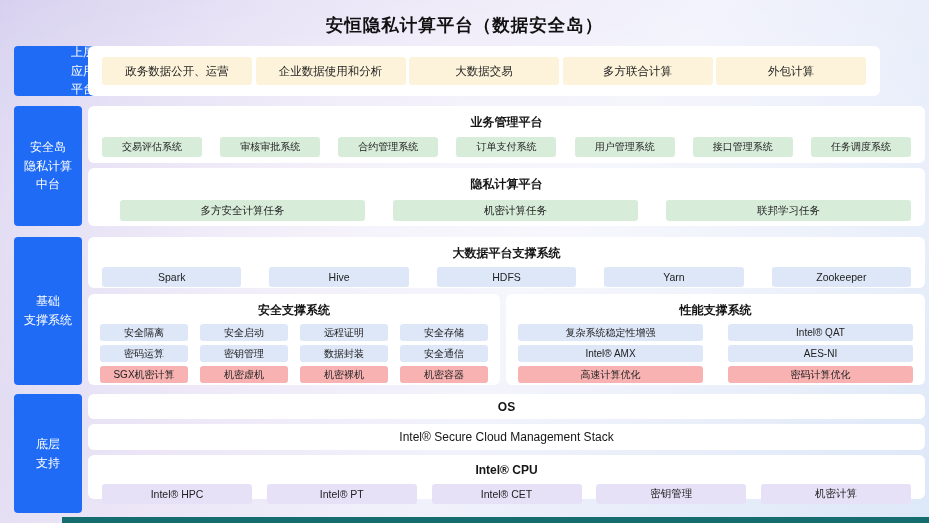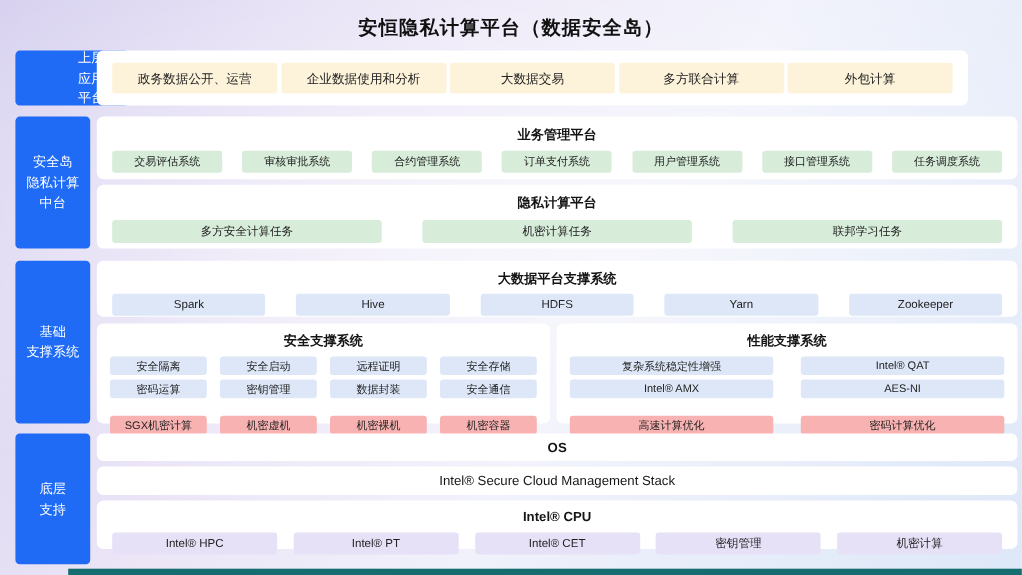--- a/index.html
+++ b/index.html
@@ -28,21 +28,21 @@
     padding-top:8px;
   }
   .chiprow{display:flex;justify-content:space-between;align-items:center;padding:0 14px;}
   .chip{
     border-radius:3px;display:flex;align-items:center;justify-content:center;
     font-size:10.5px;color:#222;white-space:nowrap;overflow:hidden;
   }
   .cream{background:var(--chip_cream);}
   .green{background:var(--chip_green);}
   .blue{background:var(--chip_blue);}
-  .red{background:var(--chip_red);margin-top:12px;}
+  .red{background:var(--chip_red);}
   .lav{background:var(--chip_lavender);}
   .h28{height:28px;font-size:11.5px;}
   .h21{height:21px;}
   .h20{height:20px;}
   .h17{height:17px;font-size:10px;}
   .w150{width:150px;}
   .w100{width:100px;font-size:10px;}
   .w245{width:245px;}
   .w88{width:88px;}
   .w185{width:185px;}
@@ -86,21 +86,21 @@
     <div class="chip green h20 w100">合约管理系统</div>
     <div class="chip green h20 w100">订单支付系统</div>
     <div class="chip green h20 w100">用户管理系统</div>
     <div class="chip green h20 w100">接口管理系统</div>
     <div class="chip green h20 w100">任务调度系统</div>
   </div>
 </div>
 
 <div class="abs card" style="left:88px;top:168px;width:837px;height:58px;">
   <div class="sec-title">隐私计算平台</div>
-  <div class="chiprow" style="margin-top:7px;">
+  <div class="chiprow" style="margin-top:7px;margin-left:18px;">
     <div class="chip green h21 w245">多方安全计算任务</div>
     <div class="chip green h21 w245">机密计算任务</div>
     <div class="chip green h21 w245">联邦学习任务</div>
   </div>
 </div>
 
 <div class="abs card" style="left:88px;top:237px;width:837px;height:51px;">
   <div class="sec-title">大数据平台支撑系统</div>
   <div class="chiprow" style="margin-top:5px;gap:28px;">
     <div class="chip blue h20 w150">Spark</div>

